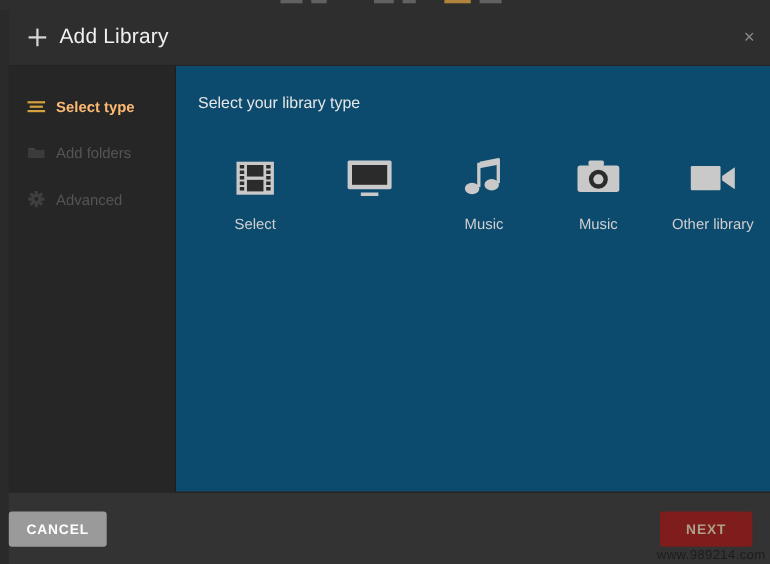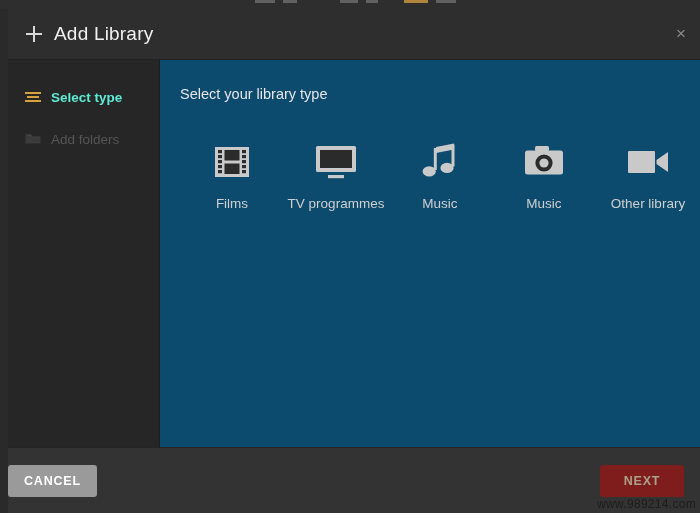--- a/index.html
+++ b/index.html
@@ -114,21 +114,21 @@
     font-size: 13.5px;
     cursor: pointer;
   }
   .sidebar-item.disabled { cursor: default; }
   .sidebar-item .si-icon {
     width: 16px; height: 16px;
     margin-right: 10px;
     flex: 0 0 auto;
     display: block;
   }
-  .sidebar-item.active .si-label { color: #5eead4; font-weight: bold; }
+  .sidebar-item.active .si-label { color: #fdba74; font-weight: bold; }
   .sidebar-item.disabled .si-label { color: #555555; }
 
   
   .icon-lines { position: relative; width: 16px; height: 16px; }
   .icon-lines i {
     position: absolute;
     left: 0;
     height: 2px;
     background: #d7a13c;
     display: block;
@@ -255,20 +255,35 @@
       <div class="sidebar-item disabled">
         <span class="si-icon">
           <svg width="16" height="16" viewBox="0 0 16 16" aria-hidden="true">
             <path d="M0.5 3.5 L6 3.5 L7.4 5.2 L15.5 5.2 L15.5 12.6 L0.5 12.6 Z" fill="#3b3b3b"></path>
             <path d="M0.5 3.5 L6 3.5 L7.4 5.2 L4.2 5.2 Z" fill="#454545"></path>
           </svg>
         </span>
         <span class="si-label">Add folders</span>
       </div>
 
+      <div class="sidebar-item disabled">
+        <span class="si-icon">
+          <svg width="16" height="16" viewBox="0 0 16 16" aria-hidden="true">
+            <g fill="#3f3f3f">
+              <rect x="6.6" y="0.6" width="2.8" height="14.8" rx="0.6"></rect>
+              <rect x="6.6" y="0.6" width="2.8" height="14.8" rx="0.6" transform="rotate(45 8 8)"></rect>
+              <rect x="6.6" y="0.6" width="2.8" height="14.8" rx="0.6" transform="rotate(90 8 8)"></rect>
+              <rect x="6.6" y="0.6" width="2.8" height="14.8" rx="0.6" transform="rotate(135 8 8)"></rect>
+              <circle cx="8" cy="8" r="4.6"></circle>
+            </g>
+            <circle cx="8" cy="8" r="1.8" fill="#262626"></circle>
+          </svg>
+        </span>
+        <span class="si-label">Advanced</span>
+      </div>
 
     </div>
 
     <div id="content">
       <div id="content-heading">Select your library type</div>
 
       <div id="type-list">
 
         <div class="type-tile">
           <div class="tile-icon">
@@ -281,32 +296,31 @@
               <rect x="5" y="27" width="4" height="3.2" fill="#2b2b2b"></rect>
               <rect x="29" y="7" width="4" height="3.2" fill="#2b2b2b"></rect>
               <rect x="29" y="12" width="4" height="3.2" fill="#2b2b2b"></rect>
               <rect x="29" y="17" width="4" height="3.2" fill="#2b2b2b"></rect>
               <rect x="29" y="22" width="4" height="3.2" fill="#2b2b2b"></rect>
               <rect x="29" y="27" width="4" height="3.2" fill="#2b2b2b"></rect>
               <rect x="11.5" y="7" width="15" height="10.5" fill="#2b2b2b"></rect>
               <rect x="11.5" y="20.5" width="15" height="10.5" fill="#2b2b2b"></rect>
             </svg>
           </div>
-          <div class="tile-label">Films</div>
+          <div class="tile-label">Select</div>
         </div>
 
         <div class="type-tile">
           <div class="tile-icon">
             <svg width="42" height="36" viewBox="0 0 42 36" aria-hidden="true">
               <rect x="1" y="2" width="40" height="26" rx="1.5" fill="#c9c9c9"></rect>
               <rect x="5" y="6" width="32" height="18" fill="#2b2b2b"></rect>
               <rect x="13" y="31" width="16" height="3.2" fill="#c9c9c9"></rect>
             </svg>
           </div>
-          <div class="tile-label">TV programmes</div>
         </div>
 
         <div class="type-tile">
           <div class="tile-icon">
             <svg width="36" height="38" viewBox="0 0 36 38" aria-hidden="true">
               <path d="M14 4 L32 0.5 L32 6.5 L14 10 Z" fill="#c9c9c9"></path>
               <rect x="11.8" y="5" width="3" height="22" fill="#c9c9c9"></rect>
               <rect x="29.5" y="1.5" width="3" height="22" fill="#c9c9c9"></rect>
               <ellipse cx="7.2" cy="28.4" rx="6.6" ry="5.2" fill="#c9c9c9"></ellipse>
               <ellipse cx="25" cy="24.9" rx="6.6" ry="5.2" fill="#c9c9c9"></ellipse>

